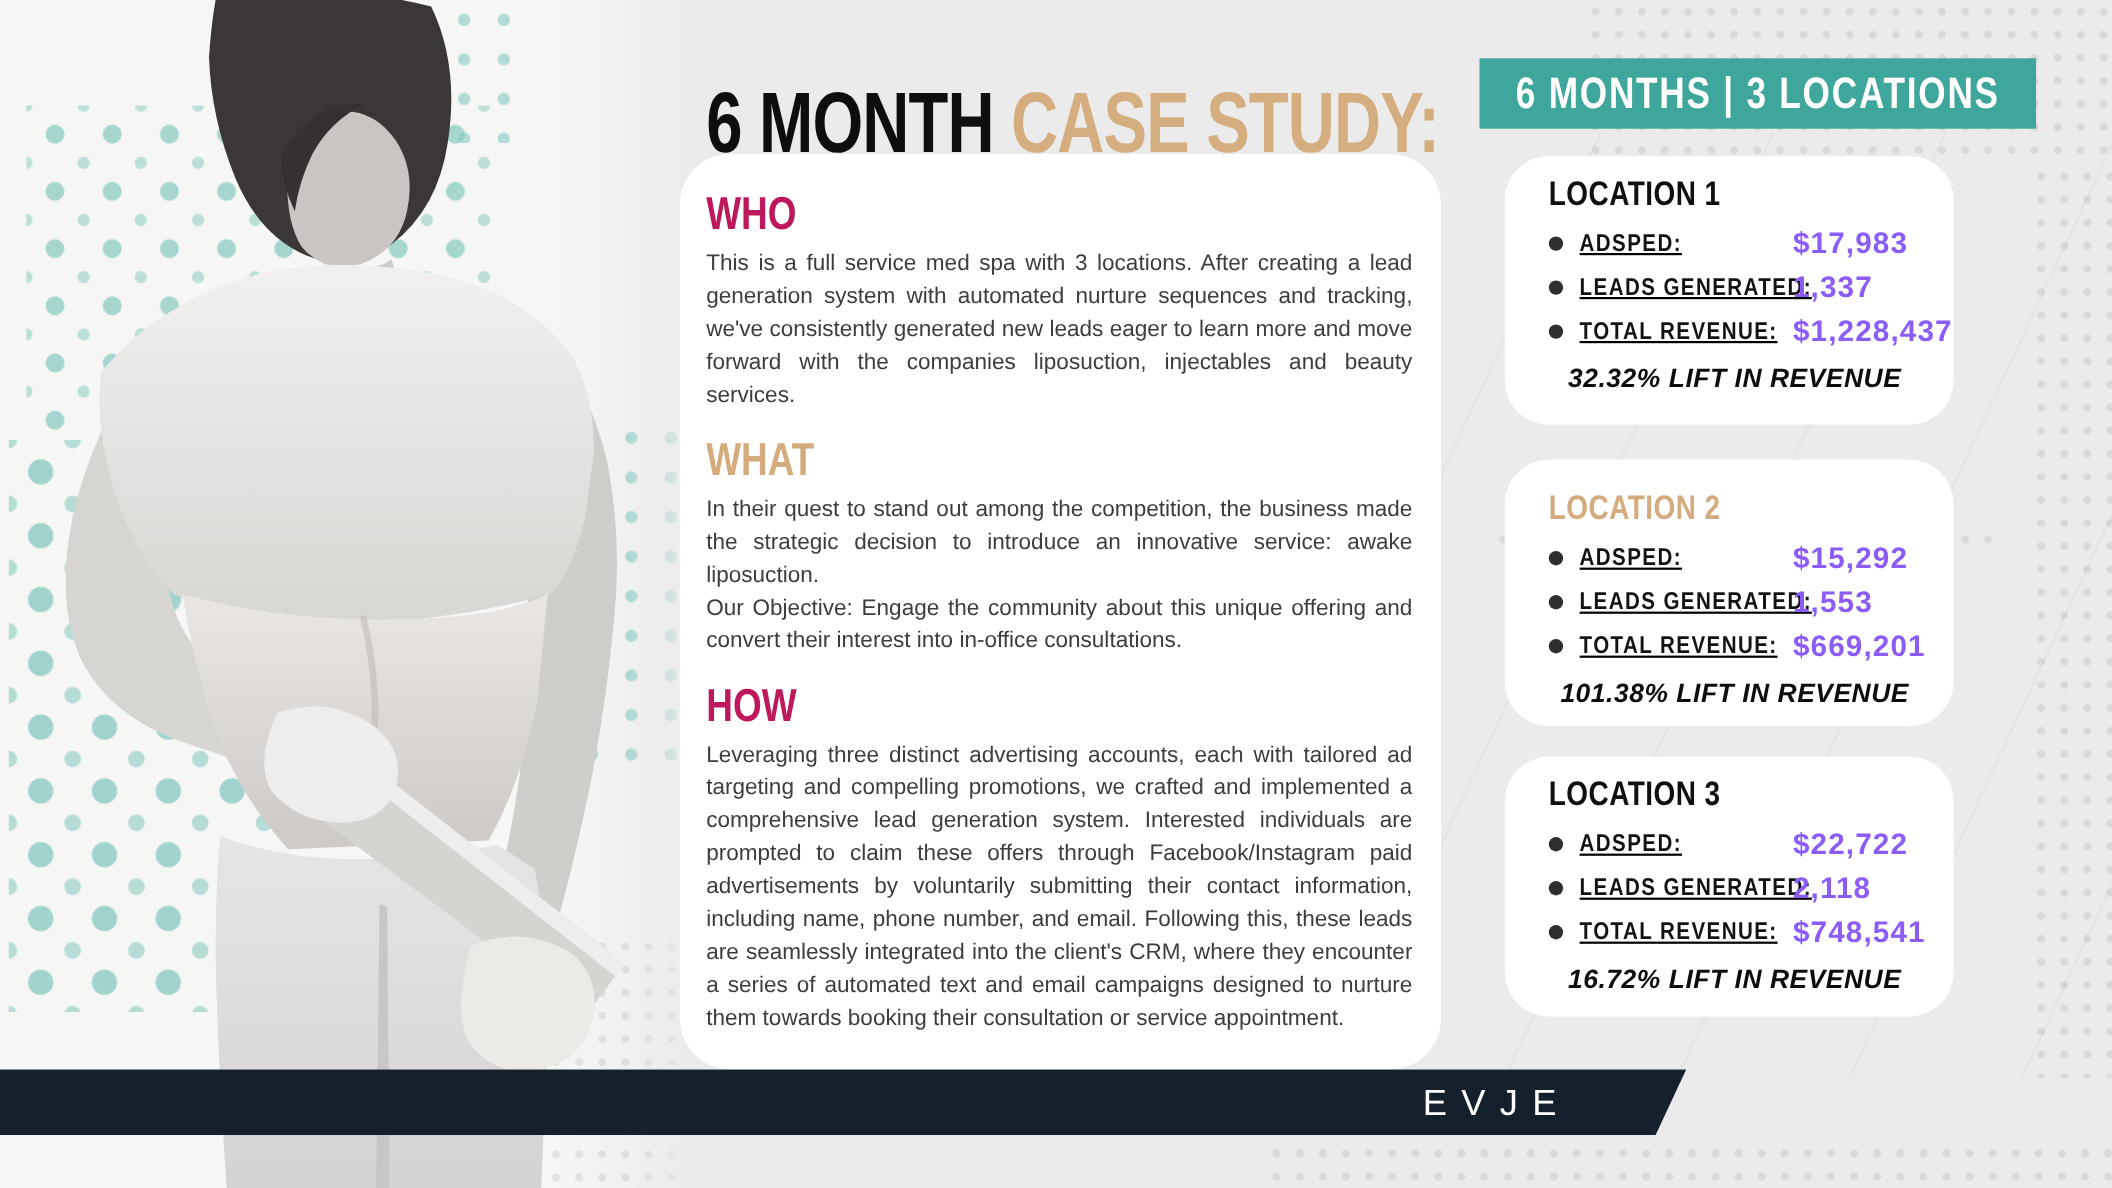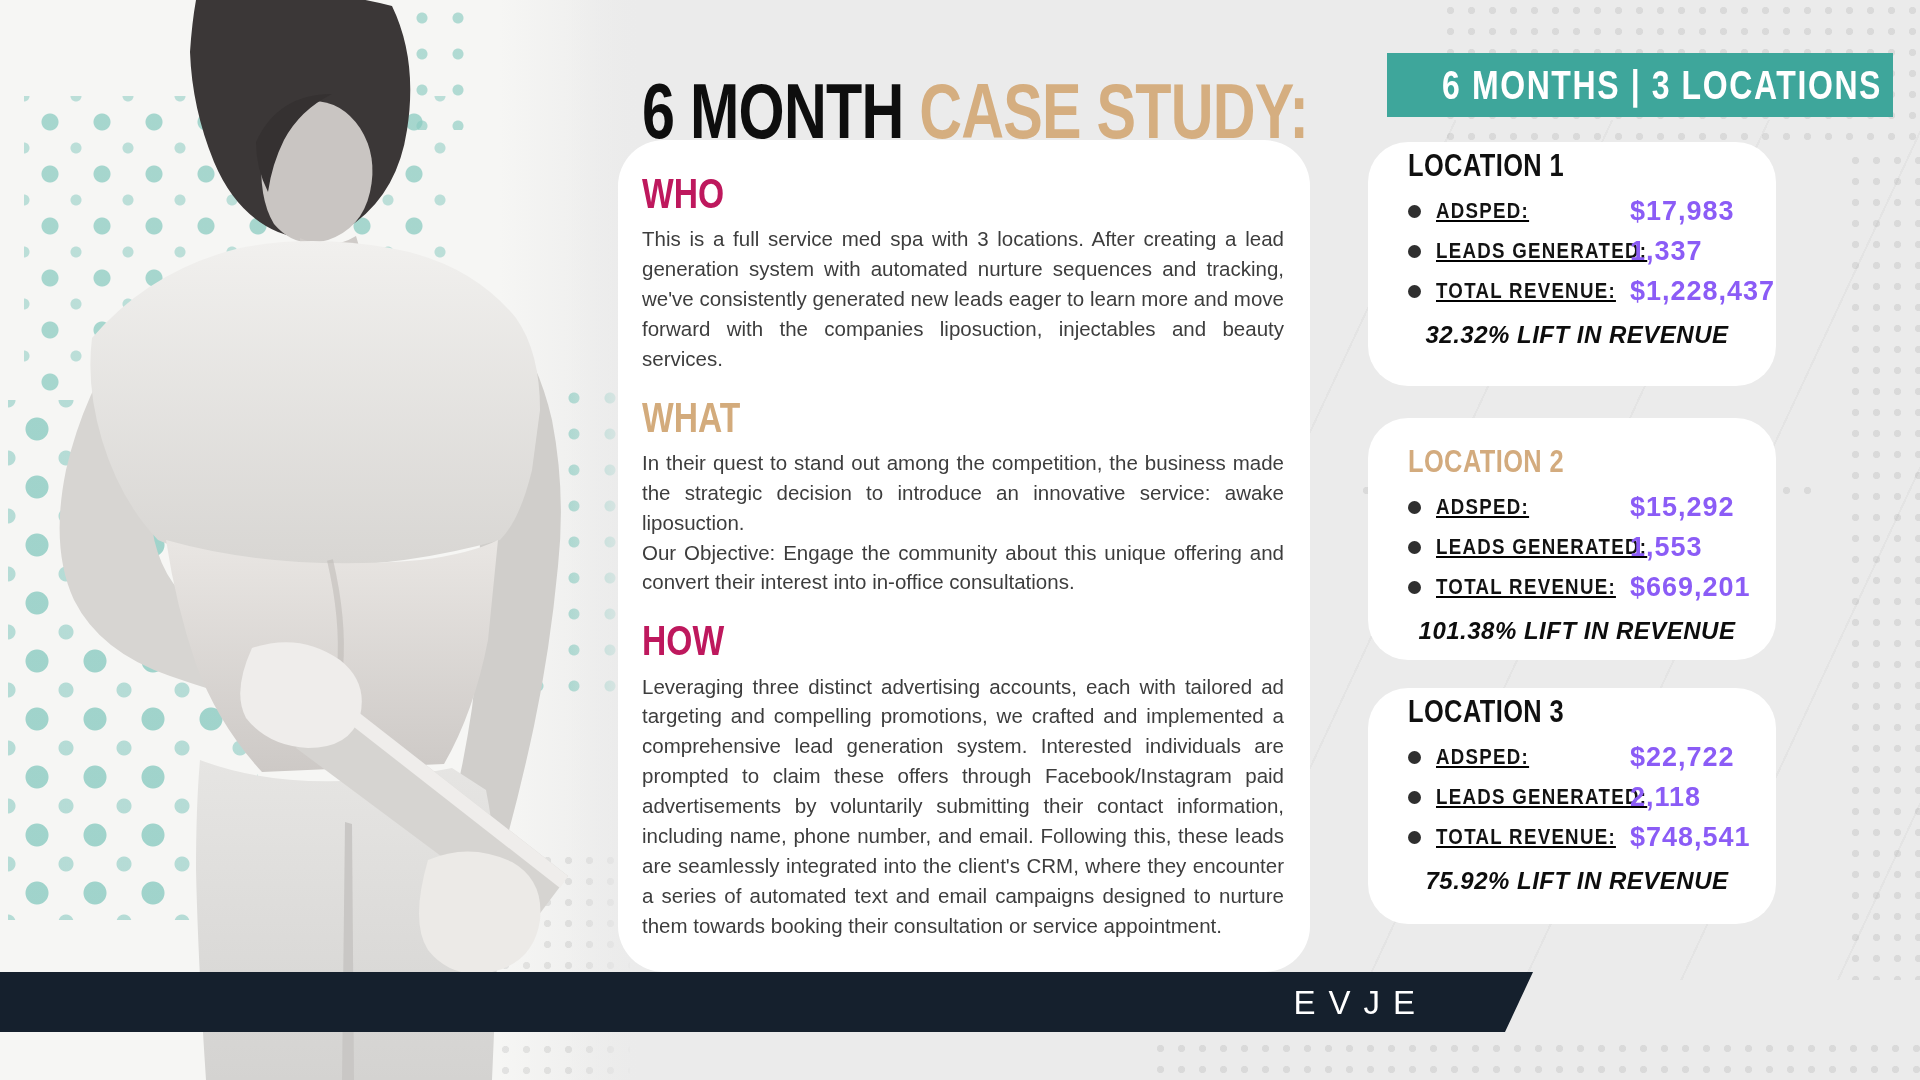--- a/index.html
+++ b/index.html
@@ -49,36 +49,36 @@
 
   
   .title{ position:absolute; left:642px; top:28px; z-index:3;
     font-size:78px; line-height:1.05; font-weight:800; white-space:nowrap;margin-top:43px; }
   .title .inner{ display:inline-block; transform:scaleX(.76); transform-origin:0 50%; letter-spacing:-1px; }
   .t-black{ color:#0e0e0e; }
   .t-accent{ color:#d5ae80; }
 
   
   .banner{ position:absolute; left:1345px; top:53px; width:506px; height:64px;
-    background:#3ea69b; display:flex; align-items:center; z-index:3;margin-left:42px; }
+    background:#3ea69b; display:flex; align-items:center; justify-content:center; z-index:3; }
   .banner .inner{ display:inline-block; transform:scaleX(.8); transform-origin:50% 50%;
     color:#ffffff; font-size:40px; font-weight:800; letter-spacing:2px; white-space:nowrap; }
 
   
   .main-card{ position:absolute; left:618px; top:140px; width:692px; height:832px;
     background:#ffffff; border-radius:46px; padding:32px 26px 0 24px; z-index:3; overflow:hidden; }
   .cs-section{ margin-bottom:22px; }
   .cs-section h2{ font-size:42px; line-height:1.05; font-weight:800; color:#be185d; margin-bottom:8px; }
   .cs-section h2 .inner{ display:inline-block; transform:scaleX(.8); transform-origin:0 50%; letter-spacing:0; }
   .cs-section h2.accent{ color:#d3ab7c; }
   .cs-section p{ font-size:20.5px; line-height:1.46; color:#3d3d3d; text-align:justify; }
 
   
   .loc-card{ position:absolute; left:1368px; width:408px; background:#ffffff;
-    border-radius:40px; padding:8px 30px 0 40px; z-index:3; }
+    border-radius:40px; padding:18px 30px 0 40px; z-index:3; }
   .loc-1{ top:142px; height:244px; }
   .loc-2{ top:418px; height:242px; padding-top:28px; }
   .loc-3{ top:688px; height:236px; }
   .loc-title{ font-size:31px; font-weight:800; color:#101010; line-height:1.05; margin-bottom:13px; }
   .loc-title .inner{ display:inline-block; transform:scaleX(.82); transform-origin:0 50%; letter-spacing:.5px; }
   .loc-title.accent{ color:#d3ab7e; }
   .stat-row{ position:relative; display:flex; align-items:center; height:31px; margin-bottom:9px;text-decoration:underline; }
   .bullet{ width:13px; height:13px; border-radius:50%; background:#2f2f2f; margin-right:15px; flex:none; }
   .stat-label{ display:inline-block; transform:scaleX(.85); transform-origin:0 50%;
     font-size:22px; font-weight:800; letter-spacing:1.5px; color:#131313; white-space:nowrap; }
@@ -235,20 +235,20 @@
     <div class="stat-row">
       <span class="bullet"></span>
       <span class="stat-label">LEADS GENERATED:</span>
       <span class="stat-value">2,118</span>
     </div>
     <div class="stat-row">
       <span class="bullet"></span>
       <span class="stat-label">TOTAL REVENUE:</span>
       <span class="stat-value">$748,541</span>
     </div>
-    <div class="lift"><span>75.92% LIFT IN REVENUE</span></div>
+    <div class="lift"><span>16.72% LIFT IN REVENUE</span></div>
   </section>
 
   <div class="navy-bar">
     <span class="evje">EVJE</span>
   </div>
 
 </div>
 
 </body></html>

